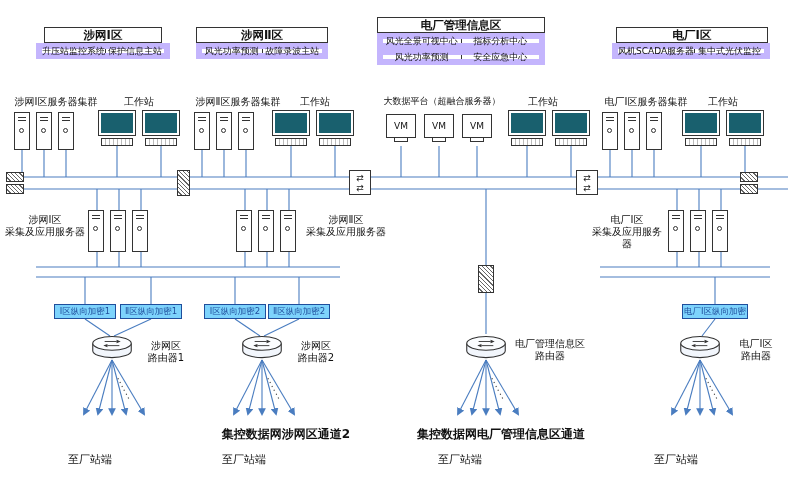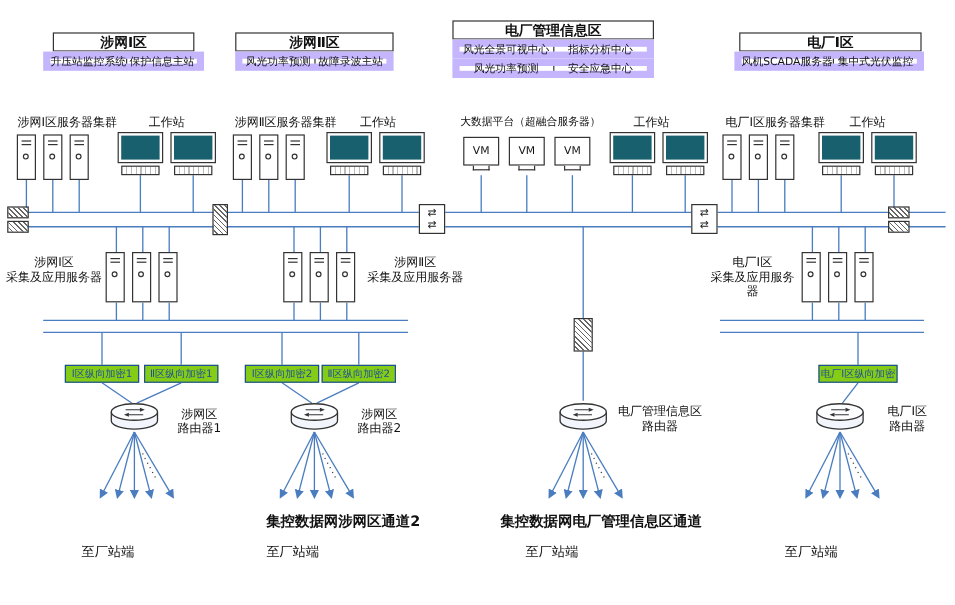--- a/index.html
+++ b/index.html
@@ -24,21 +24,21 @@
   .kb{width:32px;height:8px;border:1px solid #333;margin:2px auto 0;
       background:repeating-linear-gradient(90deg,#fff 0,#fff 3px,#bbb 3px,#bbb 4px)}
   .vm{position:absolute;width:30px;text-align:center}
   .vmbox{width:30px;height:24px;border:1px solid #333;background:#fff;display:flex;align-items:center;justify-content:center;
          font-size:9px;font-weight:normal}
   .vmbase{width:14px;height:4px;border:1px solid #333;border-top:none;margin:0 auto;background:#fff}
   .hatch{position:absolute;border:1px solid #333;
          background:repeating-linear-gradient(45deg,#fff 0,#fff 2px,#666 2px,#666 3px)}
   .xbox{position:absolute;border:1px solid #333;background:#fff;display:flex;flex-direction:column;
         align-items:center;justify-content:center;font-size:9px;line-height:10px;color:#222}
-  .enc{position:absolute;height:15px;border:1px solid #1f4e9c;color:#1f4e9c;background:#84cc16;font-size:8.5px;
+  .enc{position:absolute;height:15px;border:1px solid #1f4e9c;color:#1f4e9c;background:#7dd3fc;font-size:8.5px;
        display:flex;align-items:center;justify-content:center;white-space:nowrap}
   .chan{position:absolute;font-size:12px;font-weight:bold;text-align:center;white-space:nowrap}
   .station{position:absolute;font-size:11px;font-weight:normal;text-align:left;white-space:nowrap}
   .dots{position:absolute;font-size:9px;letter-spacing:1.5px;color:#333;transform:rotate(62deg);transform-origin:left top}
 </style>
 </head>
 <body>
 
 <div class="canvas">
 

